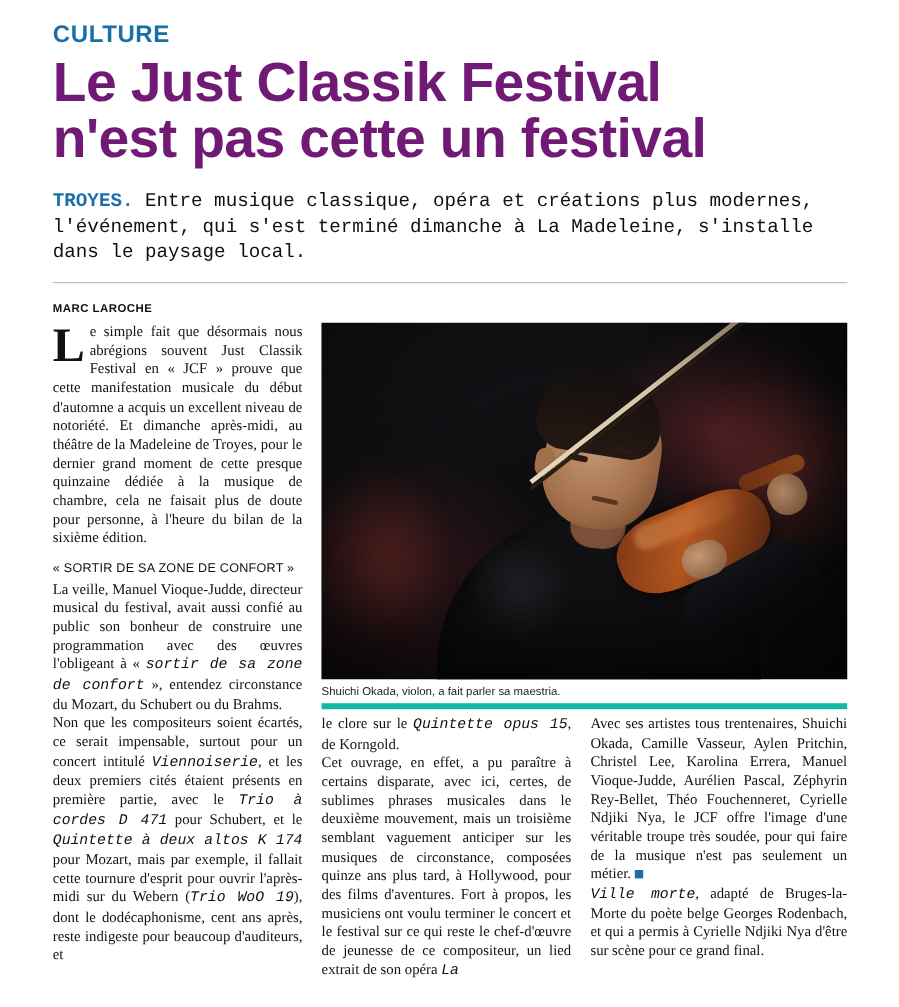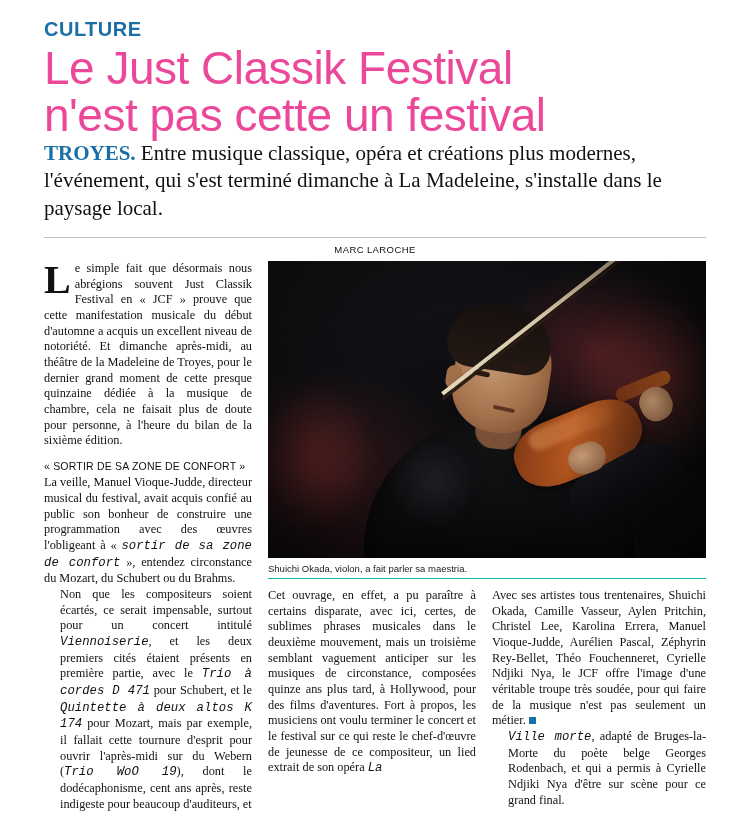--- a/index.html
+++ b/index.html
@@ -32,58 +32,58 @@
   .kicker {
     font-family: "Liberation Sans", sans-serif;
     font-weight: bold;
     font-size: 20px;
     letter-spacing: 0.5px;
     color: #1a6fa8;
     margin: 0 0 4px 0;
   }
   .headline {
     font-family: "Liberation Sans", sans-serif;
-    font-weight: normal;
+    font-weight: bold;
     font-size: 46px;
     line-height: 1.03;
     letter-spacing: -0.5px;
-    color: #ec4899;
+    color: #701a75;
     margin: 0;
   }
   .headline .line2 {
     display: block;
   }
 
   .standfirst {
-    font-family: Liberation Serif, serif;
-    font-size: 21px;
+    margin-top: 18px;
+    font-family: Liberation Mono, monospace;
+    font-size: 16px;
     line-height: 1.32;
     color: #111111;
     width: 640px;
   }
   .standfirst .dateline {
     color: #1a6fa8;
     font-weight: bold;
   }
 
   .rule {
     border: none;
     border-top: 1px solid #bfbfbf;
     margin: 14px 0 0 0;
     width: 662px;
   }
 
   .byline {
     font-family: "Liberation Sans", sans-serif;
-    font-weight: normal;
+    font-weight: bold;
     font-size: 9.5px;
     letter-spacing: 0.4px;
     color: #111111;
-    margin-top: 6px;
-    text-align: center;
+    margin-top: 16px;
   }
 
   
   .body-area {
     position: relative;
     margin-top: 6px;
     width: 662px;
   }
 
   .col {
@@ -93,21 +93,20 @@
     line-height: 1.275;
     text-align: justify;
     hyphens: auto;
   }
   .col p {
     margin: 0;
   }
   .col p + p {
     margin-top: 0;
     text-indent: 0;
-    margin-left: 16px;
   }
 
   .col1 { left: 0; width: 208px; }
   .col2 { left: 224px; width: 208px; top: 327px; }
   .col3 { left: 448px; width: 214px; top: 327px; }
 
   
   .dropcap {
     float: left;
     font-family: "Liberation Serif", serif;
@@ -333,21 +332,21 @@
     inset: 0;
     background: radial-gradient(ellipse 300px 220px at 50% 45%, rgba(0,0,0,0) 40%, rgba(0,0,0,0.55) 100%);
   }
 
   .caption {
     font-family: "Liberation Sans", sans-serif;
     font-size: 9.5px;
     color: #222222;
     margin-top: 5px;
     padding-bottom: 4px;
-    border-bottom: 1px solid #14b8a6;
+    border-bottom: 5px solid #14b8a6;
     width: 438px;
   }
 
   .endmark {
     display: inline-block;
     width: 7px;
     height: 7px;
     background: #1a6fa8;
     margin-left: 3px;
     vertical-align: baseline;
@@ -402,26 +401,27 @@
           <div class="vignette"></div>
         </div>
         <div class="caption">Shuichi Okada, violon, a fait parler sa maestria.</div>
       </div>
 
       <div class="col col1">
         <p><span class="dropcap">L</span><span>e simple fait que désormais nous abrégions souvent Just Classik Festival en « JCF » prouve que cette manifestation musicale du début d'automne a acquis un excellent niveau de notoriété. Et dimanche après-midi, au théâtre de la Madeleine de Troyes, pour le dernier grand moment de cette presque quinzaine dédiée à la musique de chambre, cela ne faisait plus de doute pour personne, à l'heure du bilan de la sixième édition.</span></p>
 
         <div class="subhead">« SORTIR DE SA ZONE DE CONFORT »</div>
 
-        <p><span>La veille, Manuel Vioque-Judde, directeur musical du festival, avait acquis confié au public son bonheur de construire une programmation avec des œuvres l'obligeant à « </span><em>sortir de sa zone de confort</em><span> », entendez circonstance du Mozart, du Schubert ou du Brahms.</span></p>
+        <p><span>La veille, Manuel Vioque-Judde, directeur musical du festival, avait aussi confié au public son bonheur de construire une programmation avec des œuvres l'obligeant à « </span><em>sortir de sa zone de confort</em><span> », entendez circonstance du Mozart, du Schubert ou du Brahms.</span></p>
 
         <p><span>Non que les compositeurs soient écartés, ce serait impensable, surtout pour un concert intitulé </span><em>Viennoiserie</em><span>, et les deux premiers cités étaient présents en première partie, avec le </span><em>Trio à cordes D 471</em><span> pour Schubert, et le </span><em>Quintette à deux altos K 174</em><span> pour Mozart, mais par exemple, il fallait cette tournure d'esprit pour ouvrir l'après-midi sur du Webern (</span><em>Trio WoO 19</em><span>), dont le dodécaphonisme, cent ans après, reste indigeste pour beaucoup d'auditeurs, et</span></p>
       </div>
 
       <div class="col col2">
+        <p><span>le clore sur le </span><em>Quintette opus 15</em><span>, de Korngold.</span></p>
         <p><span>Cet ouvrage, en effet, a pu paraître à certains disparate, avec ici, certes, de sublimes phrases musicales dans le deuxième mouvement, mais un troisième semblant vaguement anticiper sur les musiques de circonstance, composées quinze ans plus tard, à Hollywood, pour des films d'aventures. Fort à propos, les musiciens ont voulu terminer le concert et le festival sur ce qui reste le chef-d'œuvre de jeunesse de ce compositeur, un lied extrait de son opéra </span><em>La</em></p>
       </div>
 
       <div class="col col3">
         <p><span>Avec ses artistes tous trentenaires, Shuichi Okada, Camille Vasseur, Aylen Pritchin, Christel Lee, Karolina Errera, Manuel Vioque-Judde, Aurélien Pascal, Zéphyrin Rey-Bellet, Théo Fouchenneret, Cyrielle Ndjiki Nya, le JCF offre l'image d'une véritable troupe très soudée, pour qui faire de la musique n'est pas seulement un métier.</span><span class="endmark"></span></p>
         <p><em>Ville morte</em><span>, adapté de Bruges-la-Morte du poète belge Georges Rodenbach, et qui a permis à Cyrielle Ndjiki Nya d'être sur scène pour ce grand final.</span></p>
       </div>
 
     </div>
   </div>

